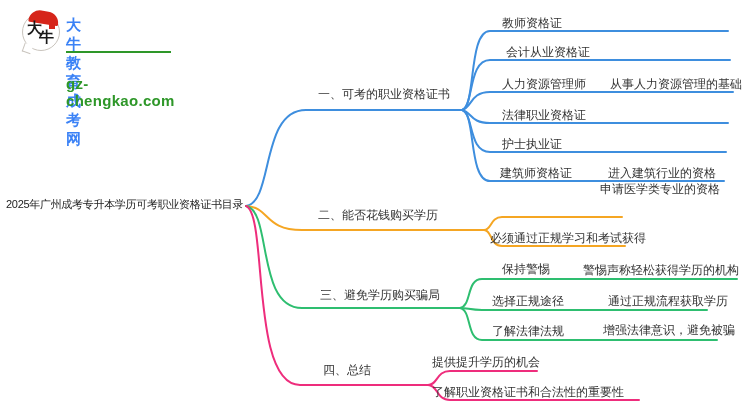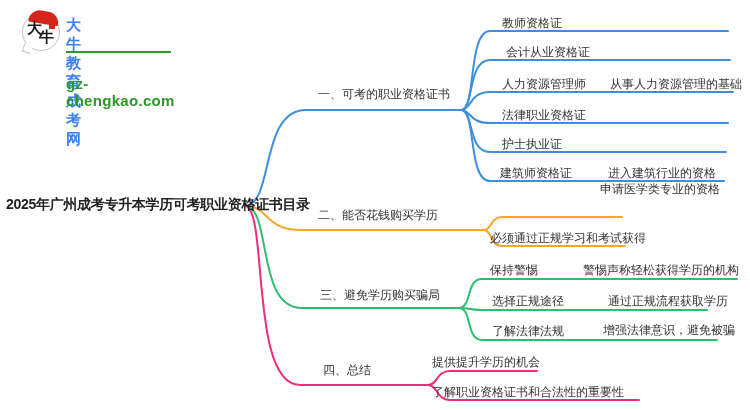--- a/index.html
+++ b/index.html
@@ -13,21 +13,21 @@
   .wires{position:absolute;left:0;top:0;z-index:0;}
   .wires path{fill:none;stroke-width:2;stroke-linecap:round;}
   .txt{
     position:absolute;
     white-space:nowrap;
     color:#333333;
     font-size:12px;
     line-height:14px;
     z-index:2;
   }
-  .root-title{font-size:14px;font-weight:700;letter-spacing:-0.3px;color:#222;}
+  .root-title{font-size:11px;font-weight:400;letter-spacing:-0.3px;color:#222;}
   .branch-label{font-size:12px;}
   
   .logo{position:absolute;left:20px;top:8px;z-index:3;}
   .logo-icon{position:absolute;left:2px;top:3px;width:38px;height:40px;}
   .logo-bubble{position:absolute;left:0;top:2px;width:36px;height:36px;border:1.5px solid #c9c4bd;border-radius:50%;background:#fff;}
   .logo-cap{position:absolute;left:7px;top:0px;width:30px;height:13px;border-radius:15px 15px 2px 2px;transform:rotate(9deg);}
   .logo-tail{position:absolute;left:1px;top:33px;width:8px;height:8px;background:#fff;border-left:1.5px solid #c9c4bd;border-bottom:1.5px solid #c9c4bd;transform:rotate(20deg);}
   .logo-char{position:absolute;font-weight:bold;font-size:15px;line-height:15px;color:#1a1a1a;font-family:"Liberation Serif", serif;}
   .logo-char.c1{left:5px;top:10px;}
   .logo-char.c2{left:17px;top:19px;}
@@ -97,21 +97,21 @@
   <div class="txt" style="left:502px;top:108px;">法律职业资格证</div>
   <div class="txt" style="left:502px;top:137px;">护士执业证</div>
   <div class="txt" style="left:600px;top:137px;margin-top:45px;">申请医学类专业的资格</div>
   <div class="txt" style="left:500px;top:166px;">建筑师资格证</div>
   <div class="txt" style="left:608px;top:166px;">进入建筑行业的资格</div>
 
   <div class="txt branch-label" style="left:318px;top:208px;">二、能否花钱购买学历</div>
   <div class="txt" style="left:490px;top:231px;">必须通过正规学习和考试获得</div>
 
   <div class="txt branch-label" style="left:320px;top:288px;">三、避免学历购买骗局</div>
-  <div class="txt" style="left:490px;top:263px;">保持警惕</div>
+  <div class="txt" style="left:502px;top:263px;font-family:Liberation Mono, monospace;">保持警惕</div>
   <div class="txt" style="left:583px;top:263px;">警惕声称轻松获得学历的机构</div>
   <div class="txt" style="left:492px;top:294px;">选择正规途径</div>
   <div class="txt" style="left:608px;top:294px;">通过正规流程获取学历</div>
   <div class="txt" style="left:492px;top:324px;">了解法律法规</div>
   <div class="txt" style="left:603px;top:324px;font-family:Liberation Mono, monospace;">增强法律意识，避免被骗</div>
 
   <div class="txt branch-label" style="left:323px;top:363px;">四、总结</div>
   <div class="txt" style="left:432px;top:355px;">提供提升学历的机会</div>
   <div class="txt" style="left:432px;top:385px;text-align:right;">了解职业资格证书和合法性的重要性</div>
 

